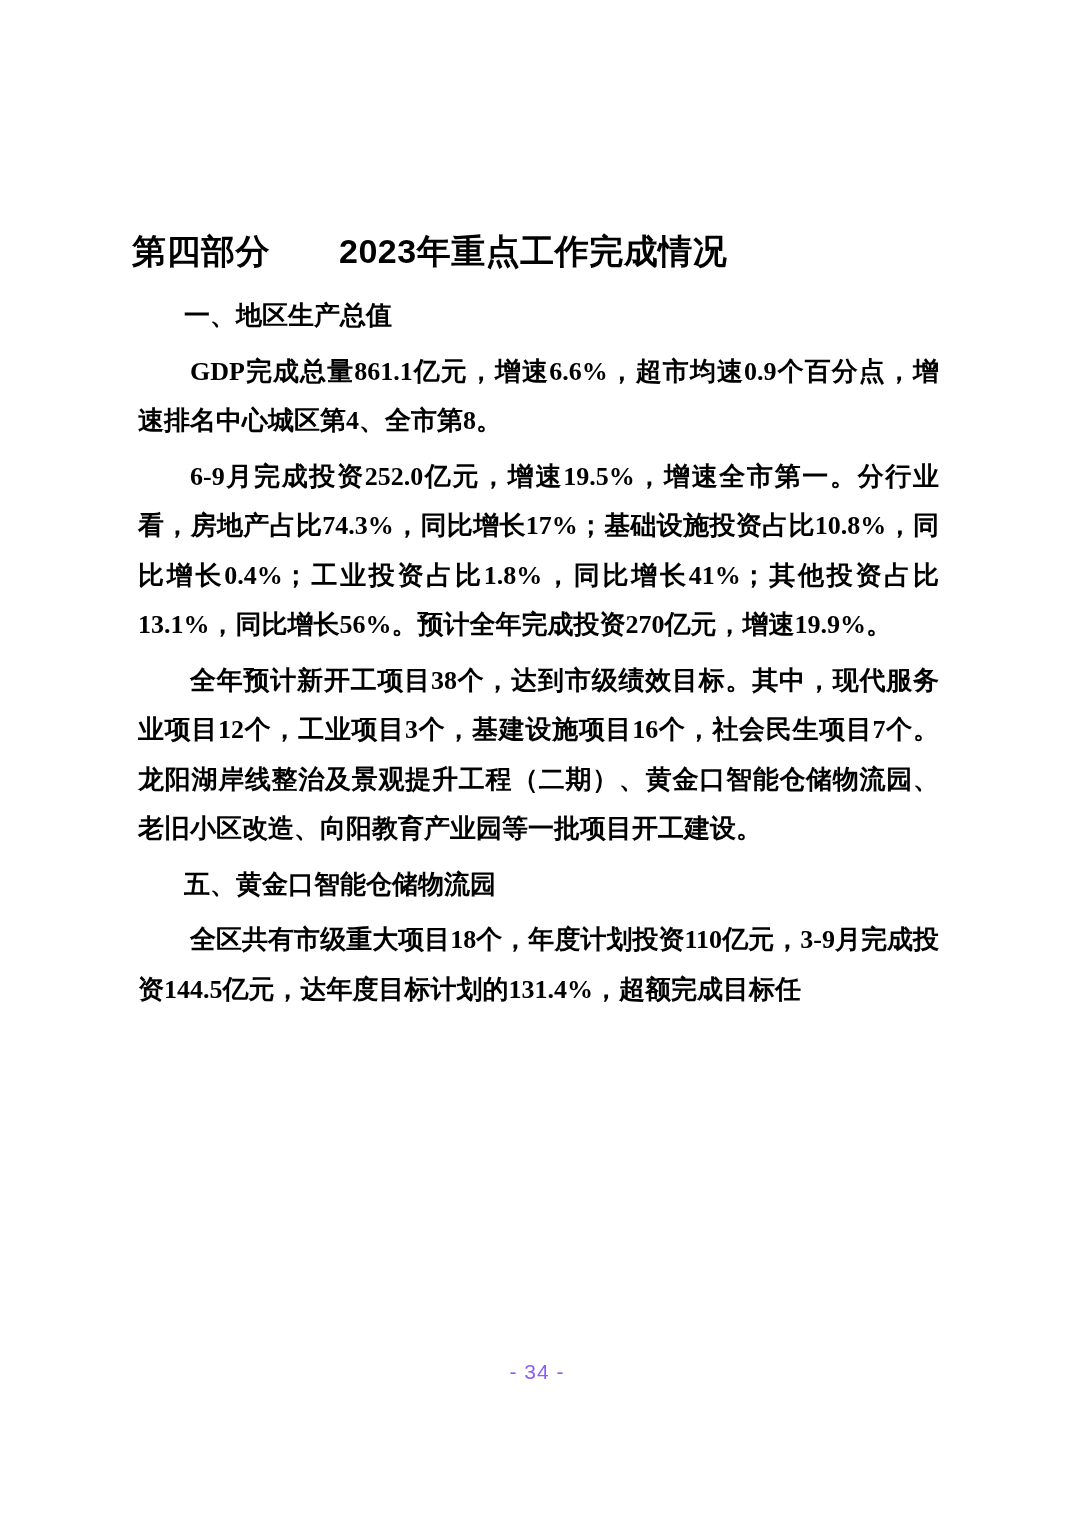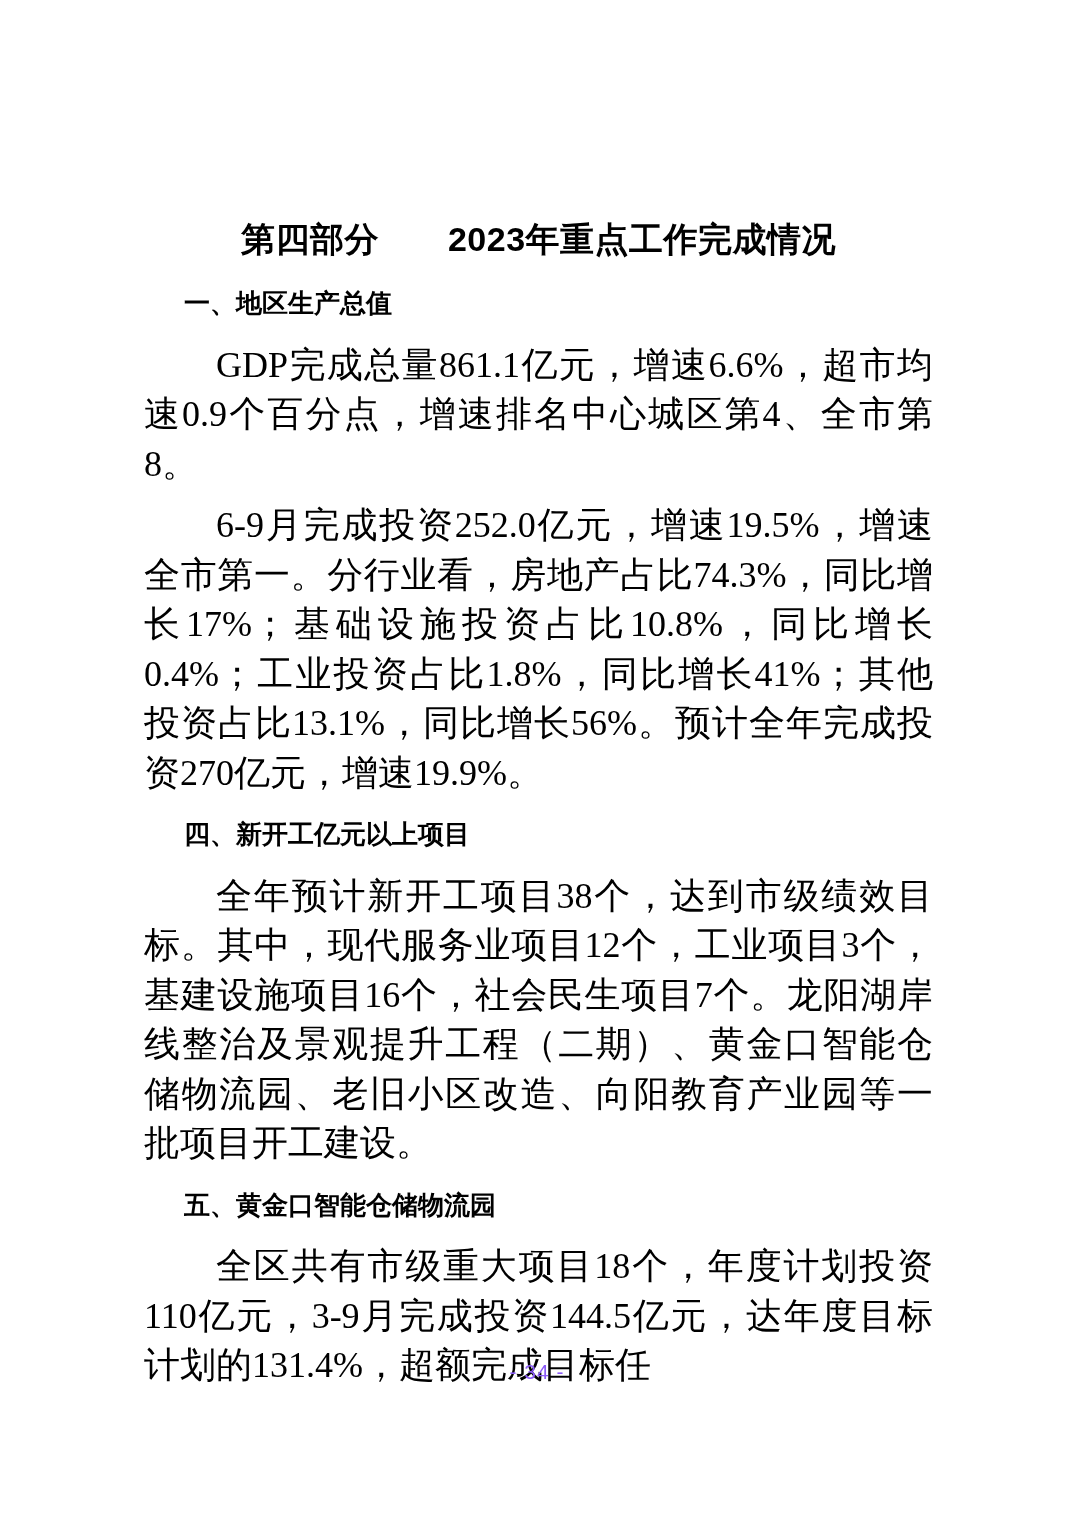--- a/index.html
+++ b/index.html
@@ -19,46 +19,45 @@
     left: 132px;
     top: 213px;
     width: 813px;
   }
 
   .doc-title {
     font-family: "Liberation Sans", "DejaVu Sans", sans-serif;
     font-weight: 700;
     font-size: 34px;
     line-height: 52px;
-    text-align: center;
     white-space: nowrap;
-    margin: 0 0 14px 0;
+    margin: 12px 0 14px 0;
     letter-spacing: 0.5px;
   }
 
   .section { margin: 0; }
 
   .sec-heading {
     font-family: Liberation Serif, serif;
     font-weight: 700;
     font-size: 26px;
     line-height: 49.5px;
     text-indent: 2em;
     margin: 0;
   }
 
   .sec-body {
     font-family: "Liberation Serif", "DejaVu Serif", serif;
-    font-weight: 400;
-    font-size: 36px;
+    font-weight: 700;
+    font-size: 26px;
     line-height: 49.5px;
     text-indent: 2em;
     text-align: justify;
     text-justify: inter-ideograph;
-    margin: 12px;
+    margin: 6px;
   }
 
   .page-number {
     position: absolute;
     left: 0;
     right: 0;
     top: 1360px;
     text-align: center;
     font-family: "Liberation Sans", "DejaVu Sans", sans-serif;
     font-size: 21px;
@@ -78,21 +77,20 @@
       <h2 class="sec-heading">一、地区生产总值</h2>
       <p class="sec-body">GDP完成总量861.1亿元，增速6.6%，超市均速0.9个百分点，增速排名中心城区第4、全市第8。</p>
     </div>
 
 
     <div class="section">
       <p class="sec-body">6-9月完成投资252.0亿元，增速19.5%，增速全市第一。分行业看，房地产占比74.3%，同比增长17%；基础设施投资占比10.8%，同比增长0.4%；工业投资占比1.8%，同比增长41%；其他投资占比13.1%，同比增长56%。预计全年完成投资270亿元，增速19.9%。</p>
     </div>
 
     <div class="section">
-      <h2 class="sec-heading">四、新开工亿元以上项目</h2>
       <p class="sec-body">全年预计新开工项目38个，达到市级绩效目标。其中，现代服务业项目12个，工业项目3个，基建设施项目16个，社会民生项目7个。龙阳湖岸线整治及景观提升工程（二期）、黄金口智能仓储物流园、老旧小区改造、向阳教育产业园等一批项目开工建设。</p>
     </div>
 
     <div class="section">
       <h2 class="sec-heading">五、黄金口智能仓储物流园</h2>
       <p class="sec-body">全区共有市级重大项目18个，年度计划投资110亿元，3-9月完成投资144.5亿元，达年度目标计划的131.4%，超额完成目标任</p>
     </div>
 
   </div>
 

